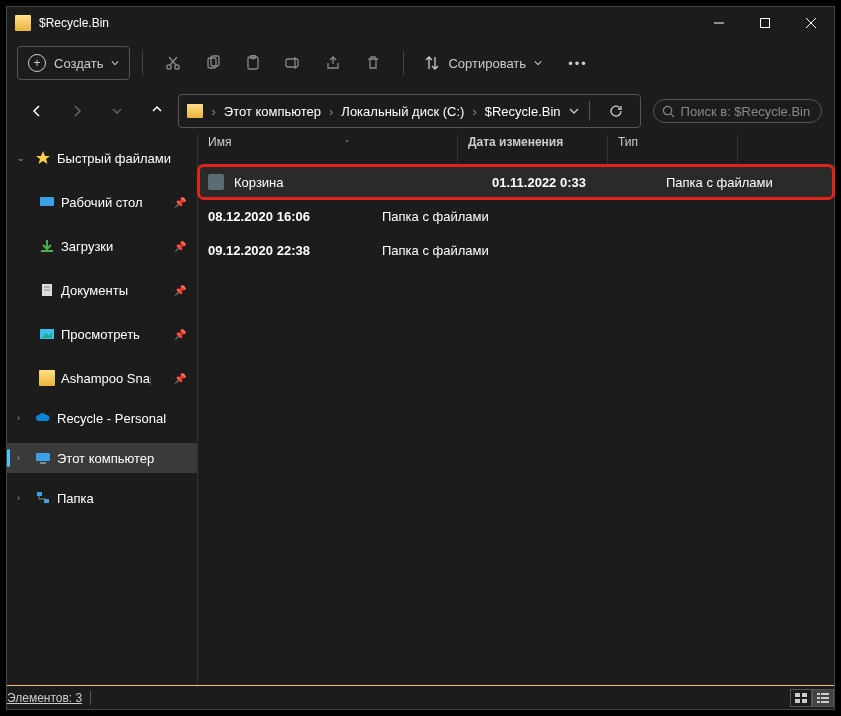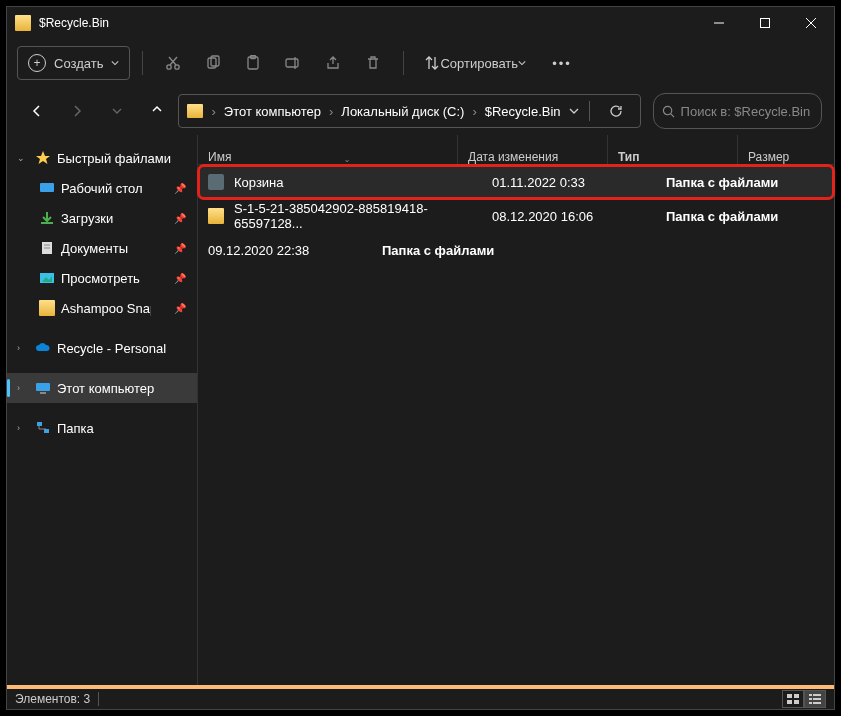--- a/index.html
+++ b/index.html
@@ -12,60 +12,60 @@
   .winbtn { width: 46px; height: 32px; display: flex; align-items: center; justify-content: center; color: #fff; }
   .winbtn svg { width: 10px; height: 10px; }
   
   .cmdbar { height: 48px; display: flex; align-items: center; padding: 0 10px; gap: 4px;}
   .cmdbtn { height: 34px; min-width: 36px; display: flex; align-items: center; justify-content: center; color: #ccc; padding: 0 4px; border-radius: 4px; font-size: 13px;}
   .create-btn { border: 1px solid #555; padding: 0 10px; gap:8px;}
   .create-btn .plus { width:18px; height:18px; border:1.3px solid #ccc; border-radius:50%; display:flex;align-items:center;justify-content:center;font-size:12px;line-height:1;}
   .chev-small { width:8px; height:8px; }
   .sep { width:1px; height:24px; background:#444; margin: 0 8px;}
   .cmd-svg {width:16px;height:16px;}
-  .cmd-txt-btn{padding:0 8px;}
+  .cmd-txt-btn{gap:8px; padding:0 8px;}
   
   .navrow { height: 48px; display:flex; align-items:center; padding: 0 12px; gap:4px;}
   .navbtn { width:36px; height:32px; display:flex;align-items:center;justify-content:center; color:#ccc;}
   .navbtn.disabled{color:#666;}
   .address { flex:1; height:34px; border:1px solid #555; border-radius:4px; display:flex; align-items:center; padding:0 8px; gap:4px; font-size:13px; color:#fff;}
   .crumb{display:flex;align-items:center;gap:4px; white-space:nowrap;}
   .crumb-sep{color:#888; padding:0 4px;}
   .address .tail{flex:1;}
   .refresh{width:32px;display:flex;align-items:center;justify-content:center;color:#ccc;}
-  .searchbox{width:170px; height:36px; border:1px solid #555; border-radius:12px; display:flex;align-items:center; padding:0 8px; gap:6px; color:#888; font-size:13px; margin-left:8px;}
+  .searchbox{width:170px; height:24px; border:1px solid #555; border-radius:12px; display:flex;align-items:center; padding:0 8px; gap:6px; color:#888; font-size:13px; margin-left:8px;}
   
   .body{flex:1; display:flex; min-height:0;}
   .sidebar{width:190px; padding:8px 0; font-size:13px; color:#fff; overflow:hidden;}
   .side-item{height:30px; display:flex;align-items:center; padding-left:10px; gap:6px; white-space:nowrap;}
-  .side-sub{padding-left:32px;}
+  .side-sub{padding-left:32px;margin-top:14px;}
   .side-item .exp{width:12px;color:#aaa;font-size:9px;}
   .side-item .ic{width:16px;height:16px;flex-shrink:0;}
   .side-item .pin{color:#888;font-size:10px; margin-left:auto; margin-right:10px;}
   .side-item.selected{background:#3a3a3a;}
   .side-item.selected::before{content:"";position:absolute; width:3px; height:18px; background:#4cc2ff; border-radius:2px; margin-left:-10px;}
   .side-item{position:relative;}
   .side-sep{height:10px;}
   
   .filelist{flex:1; display:flex; flex-direction:column; border-left:1px solid #333;}
   .cols{height:30px; display:flex; align-items:center; font-size:12px; color:#ccc; border-bottom:1px solid #333;}
-  .col{padding-left:10px; border-right:1px solid #333; height:100%; display:flex;align-items:flex-end; gap:6px;}
+  .col{padding-left:10px; border-right:1px solid #333; height:100%; display:flex;align-items:flex-start; gap:6px;}
   .c-name{width:260px;}
-  .c-date{width:150px;}
-  .c-type{width:130px;font-weight:bold;}
+  .c-date{width:150px;font-weight:bold;}
+  .c-type{width:130px;}
   .c-size{flex:1; border-right:none;}
   .sort-ind{font-size:8px;color:#888;}
   .rows{flex:1;}
   .row{height:34px; display:flex; align-items:center; font-size:13px; color:#fff;gap:24px;}
   .row .cell{padding-left:10px;}
   .row .c-name{display:flex;align-items:center;gap:10px;}
   .row .fic{width:16px;height:16px;flex-shrink:0;}
   .row.highlight{ outline:3px solid #e2231a; outline-offset:-2px; border-radius:6px; background:#2a2a2a;}
   
-  .status{height:24px; border-top:4px solid #fdba74; display:flex;align-items:center; font-size:12px; color:#ccc; padding:0 8px;}
+  .status{height:24px; border-top:1px solid #fdba74; display:flex;align-items:center; font-size:12px; color:#ccc; padding:0 0;text-decoration:underline;}
   .status .ssep{width:1px;height:14px;background:#555;margin:0 8px;}
   .status .sp{flex:1;}
   .view-toggle{display:flex;gap:0;}
   .vbtn{width:22px;height:18px;border:1px solid #555;display:flex;align-items:center;justify-content:center;}
   .vbtn.active{background:#444;}
   
   .folder-gold{background:linear-gradient(#ffe08a,#e8b33a);border-radius:1px;}
   .recycle-ic{background:#5a6b73;border-radius:2px;}
 </style>
 </head>
@@ -290,39 +290,32 @@
         <div class="col c-name">
             <span>Имя</span>
             <span class="sort-ind" style="margin:0 auto;">⌄</span>
           </div>
         <div class="col c-date">
             <span>Дата изменения</span>
           </div>
         <div class="col c-type">
             <span>Тип</span>
           </div>
-        <div class="col c-size">
-            <span>Размер</span>
-          </div>
       </div>
       <div class="rows">
         <div class="row highlight">
           <div class="cell c-name">
               <span class="fic recycle-ic"></span>
               <span>Корзина</span>
             </div>
           <div class="cell c-date"><span>01.11.2022 0:33</span></div>
           <div class="cell c-type"><span>Папка с файлами</span></div>
           <div class="cell c-size"></div>
         </div>
         <div class="row">
-          <div class="cell c-name">
-              <span class="fic folder-gold"></span>
-              <span>S-1-5-21-385042902-885819418-65597128...</span>
-            </div>
           <div class="cell c-date"><span>08.12.2020 16:06</span></div>
           <div class="cell c-type"><span>Папка с файлами</span></div>
           <div class="cell c-size"></div>
         </div>
         <div class="row">
           <div class="cell c-date"><span>09.12.2020 22:38</span></div>
           <div class="cell c-type"><span>Папка с файлами</span></div>
           <div class="cell c-size"></div>
         </div>
       </div>

